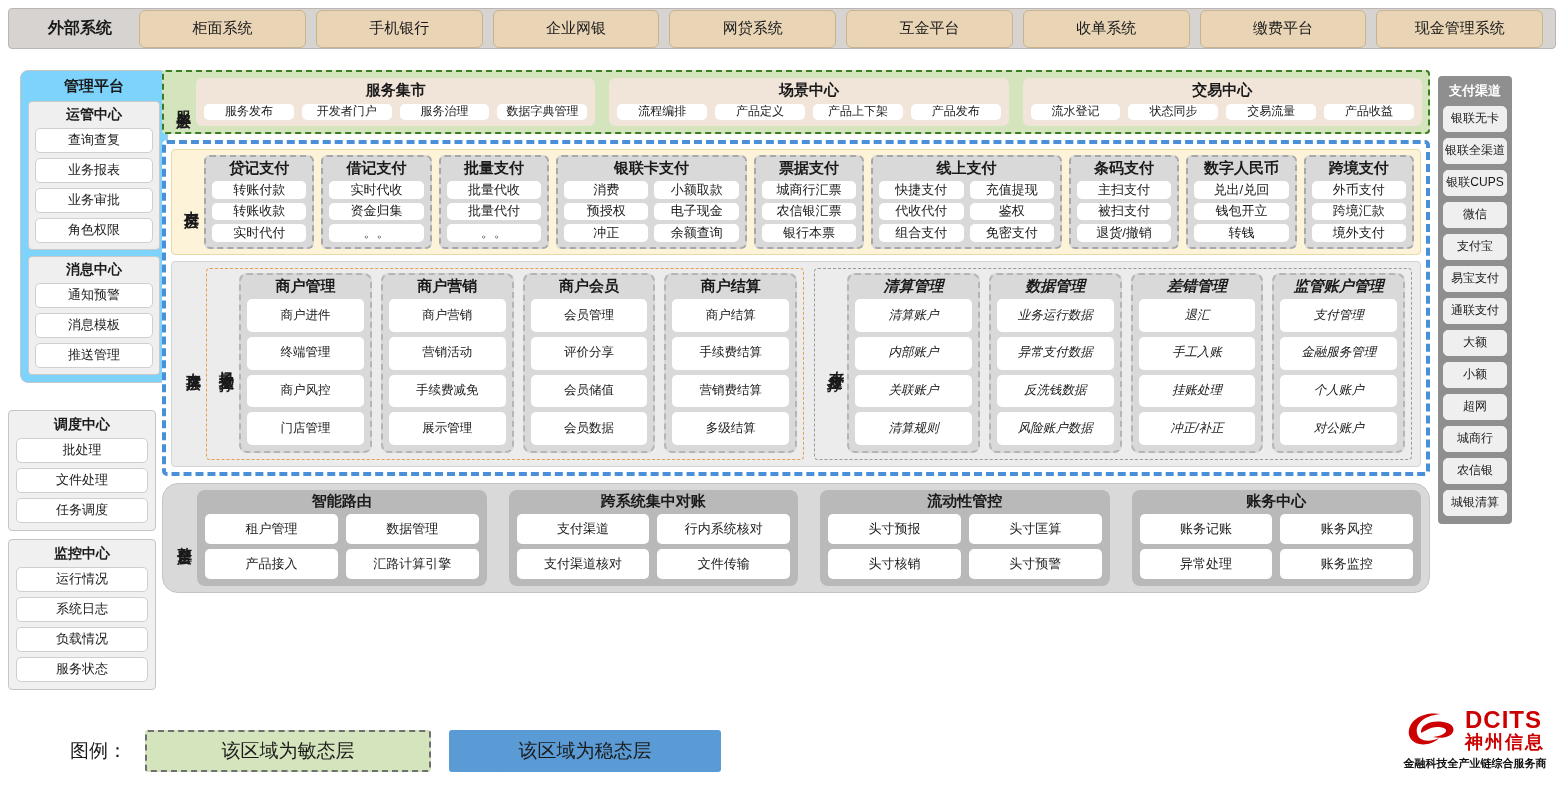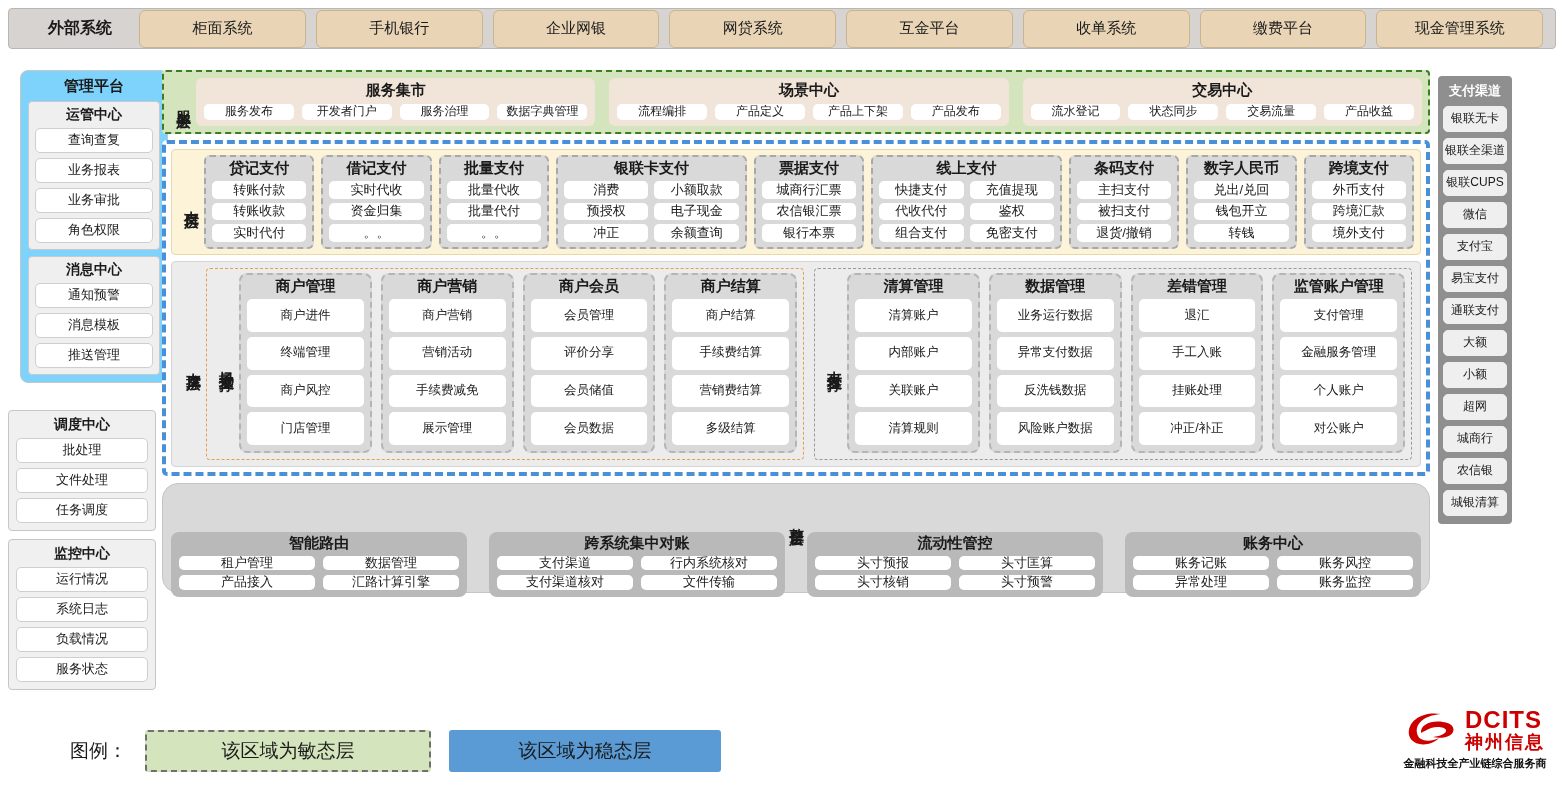--- a/index.html
+++ b/index.html
@@ -130,35 +130,35 @@
     margin-top:6px;
     background:#ececec; border:1px solid #d5d5d5; border-radius:4px;
     padding:6px 8px; display:flex; align-items:stretch; height:206px;
   }
   #support-layer .sup-panels { flex:1; display:flex; gap:10px; }
   .sup-panel {
     flex:1; display:flex; align-items:stretch;
     padding:4px 6px 6px 6px; border-radius:4px;
   }
   .sup-panel.scene { border:1px dashed #e0a050; }
-  .sup-panel.paysup { border:1px dashed #9a9a9a; }
+  .sup-panel.paysup { border:1px dashed #9a9a9a;font-style:italic; }
   .sup-panel .sp-groups { flex:1; display:flex; gap:9px; }
   .sup-grp {
     flex:1; background:#d9d9d9; border:2px dashed #b5b5b5; border-radius:8px;
     padding:2px 6px 6px 6px; display:flex; flex-direction:column;
   }
   .sup-grp .g-title { font-size:15px; margin-bottom:3px; }
   .sup-grp .chip { flex:1; margin-bottom:5px; border:none; font-size:12.5px; }
   .sup-grp .chip:last-child { margin-bottom:0; }
 
   
   #integration-layer {
     margin-top:7px;
     background:#d9d9d9; border:1px solid #c4c4c4; border-radius:16px;
-    padding:22px 8px; display:flex; align-items:stretch; height:110px;flex-direction:column;
+    padding:6px 8px; display:flex; align-items:stretch; height:110px;
   }
   #integration-layer .int-cards { flex:1; display:flex; gap:22px; }
   .int-card {
     flex:1; background:#b9b9b9; border-radius:8px;
     padding:2px 8px 7px 8px; display:flex; flex-direction:column;
   }
   .int-card .c-title { font-size:15px; font-weight:bold; text-align:center; margin-bottom:3px; }
   .int-card .c-rows { flex:1; display:flex; flex-direction:column; gap:5px; }
   .int-card .c-rows .row { flex:1; display:flex; gap:8px; }
   .int-card .chip { flex:1; border:none; font-size:13px; }

